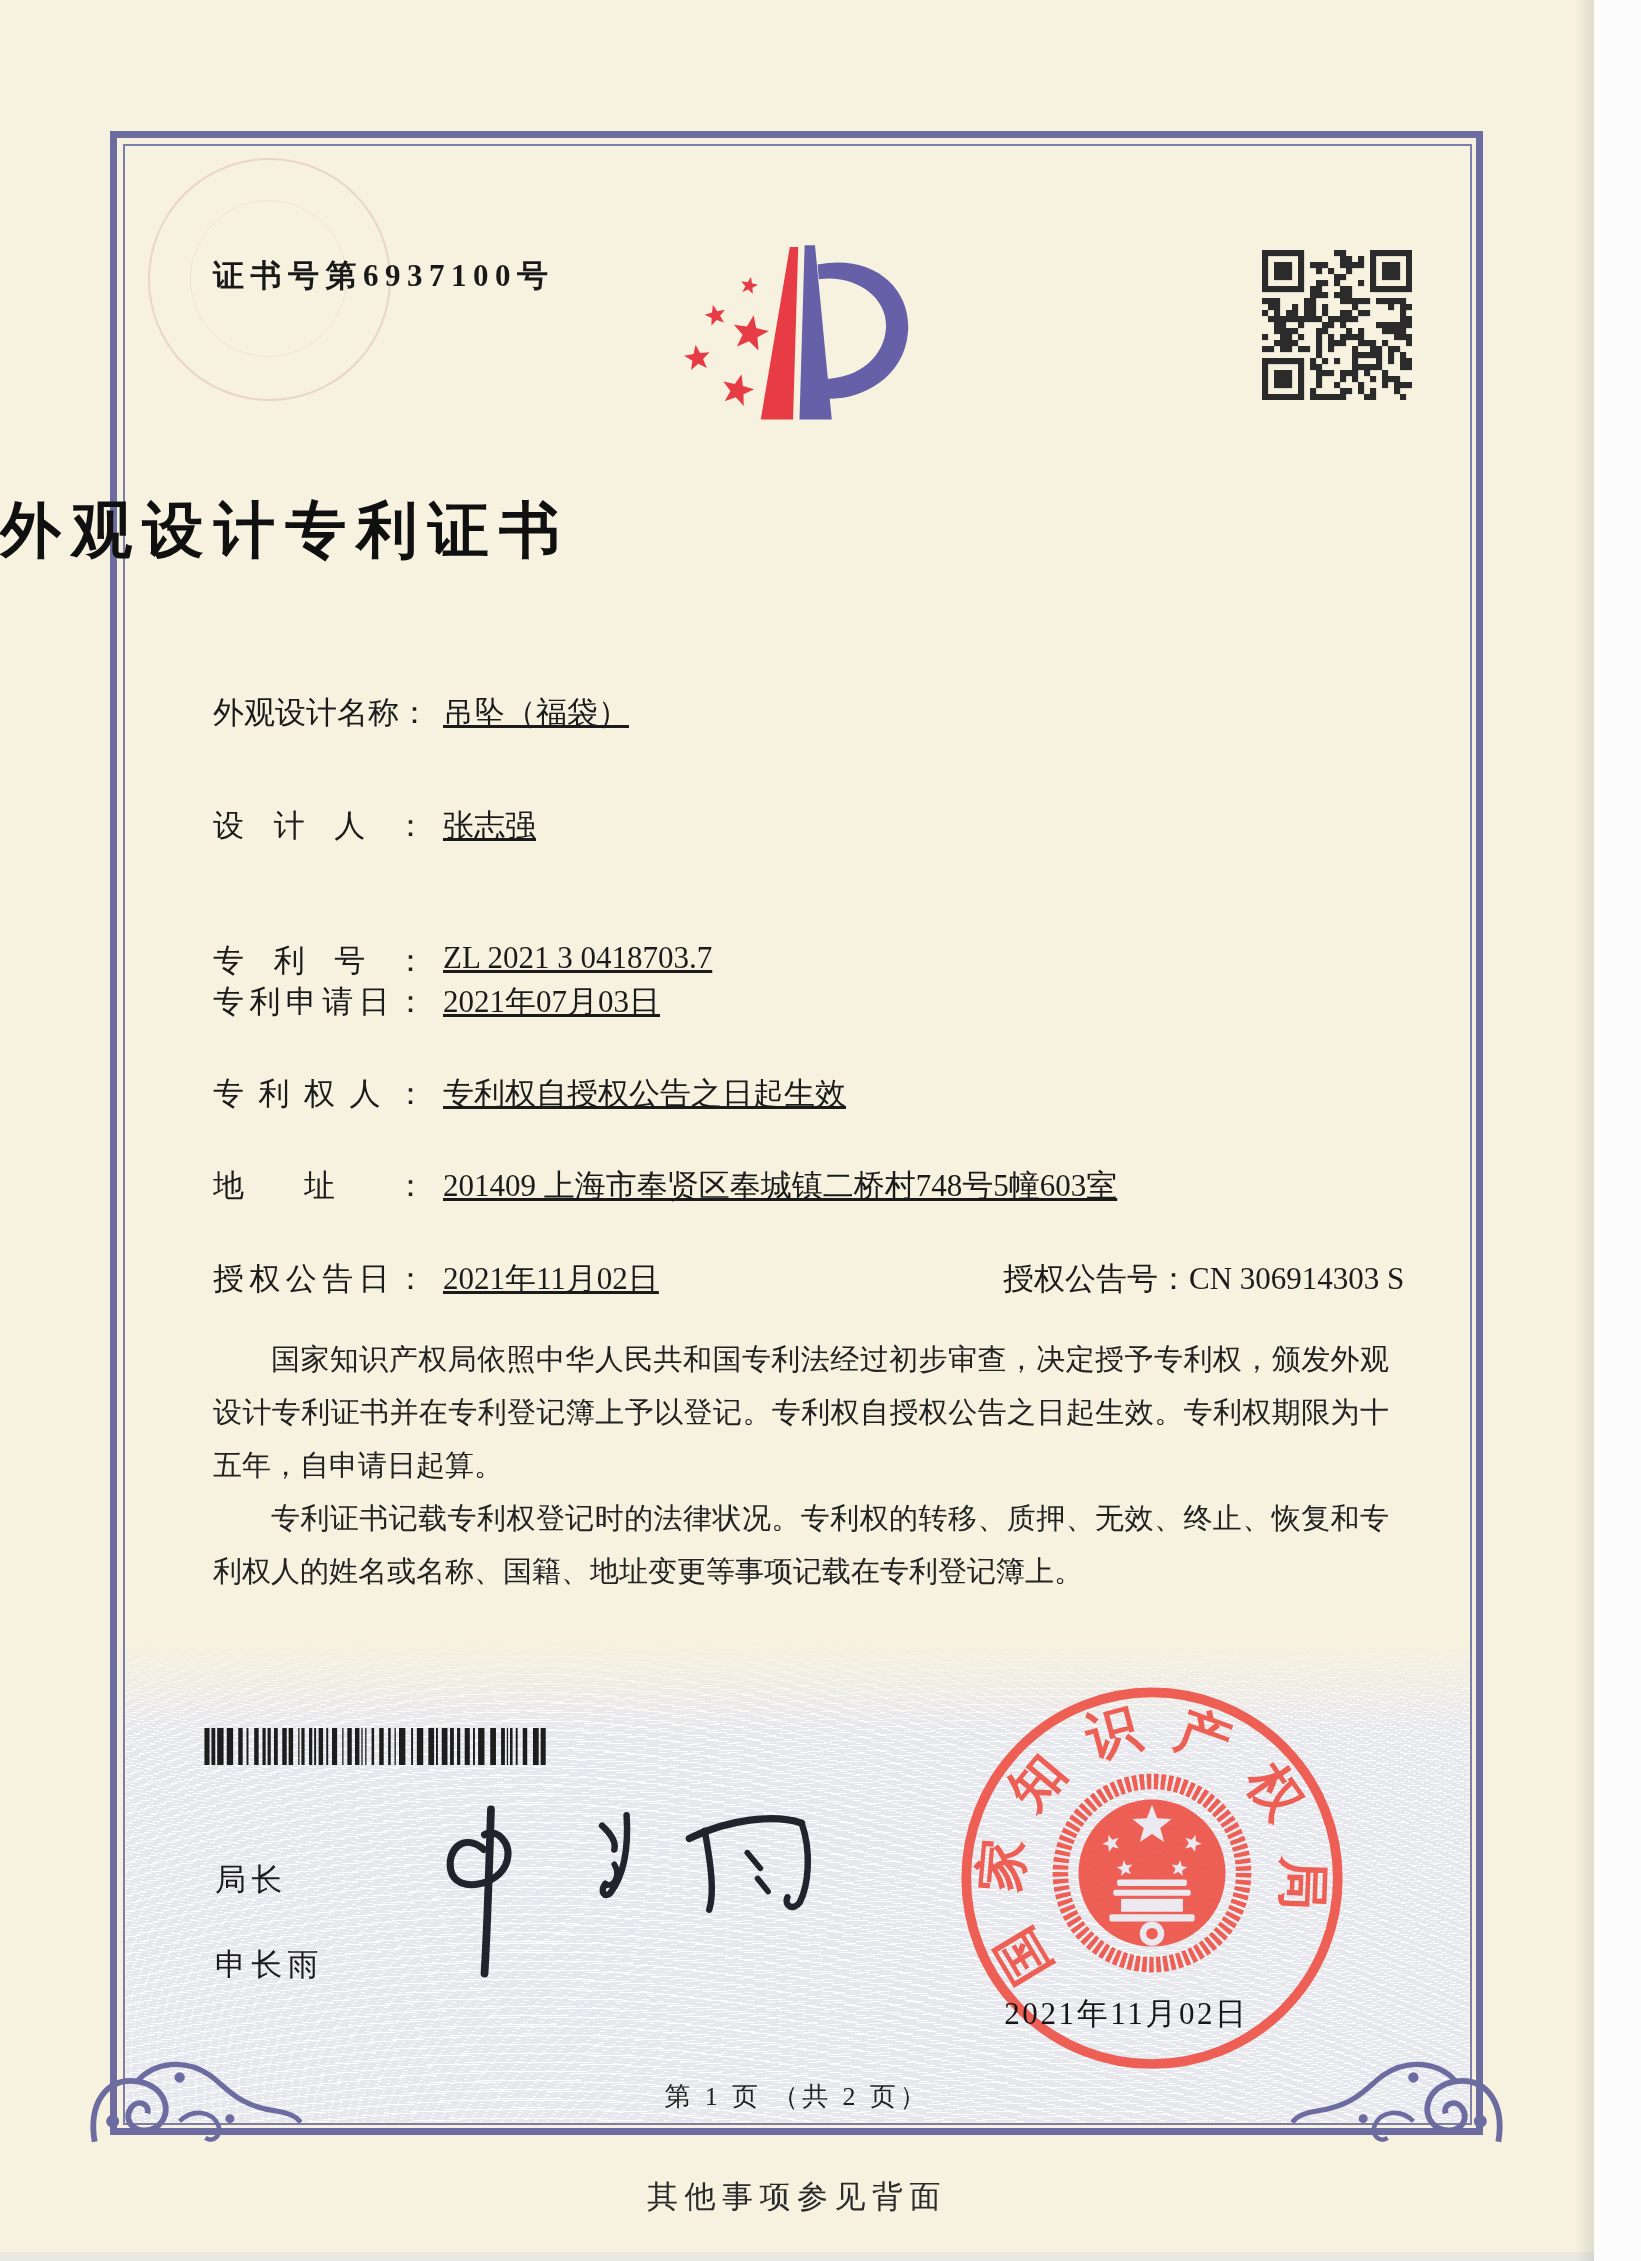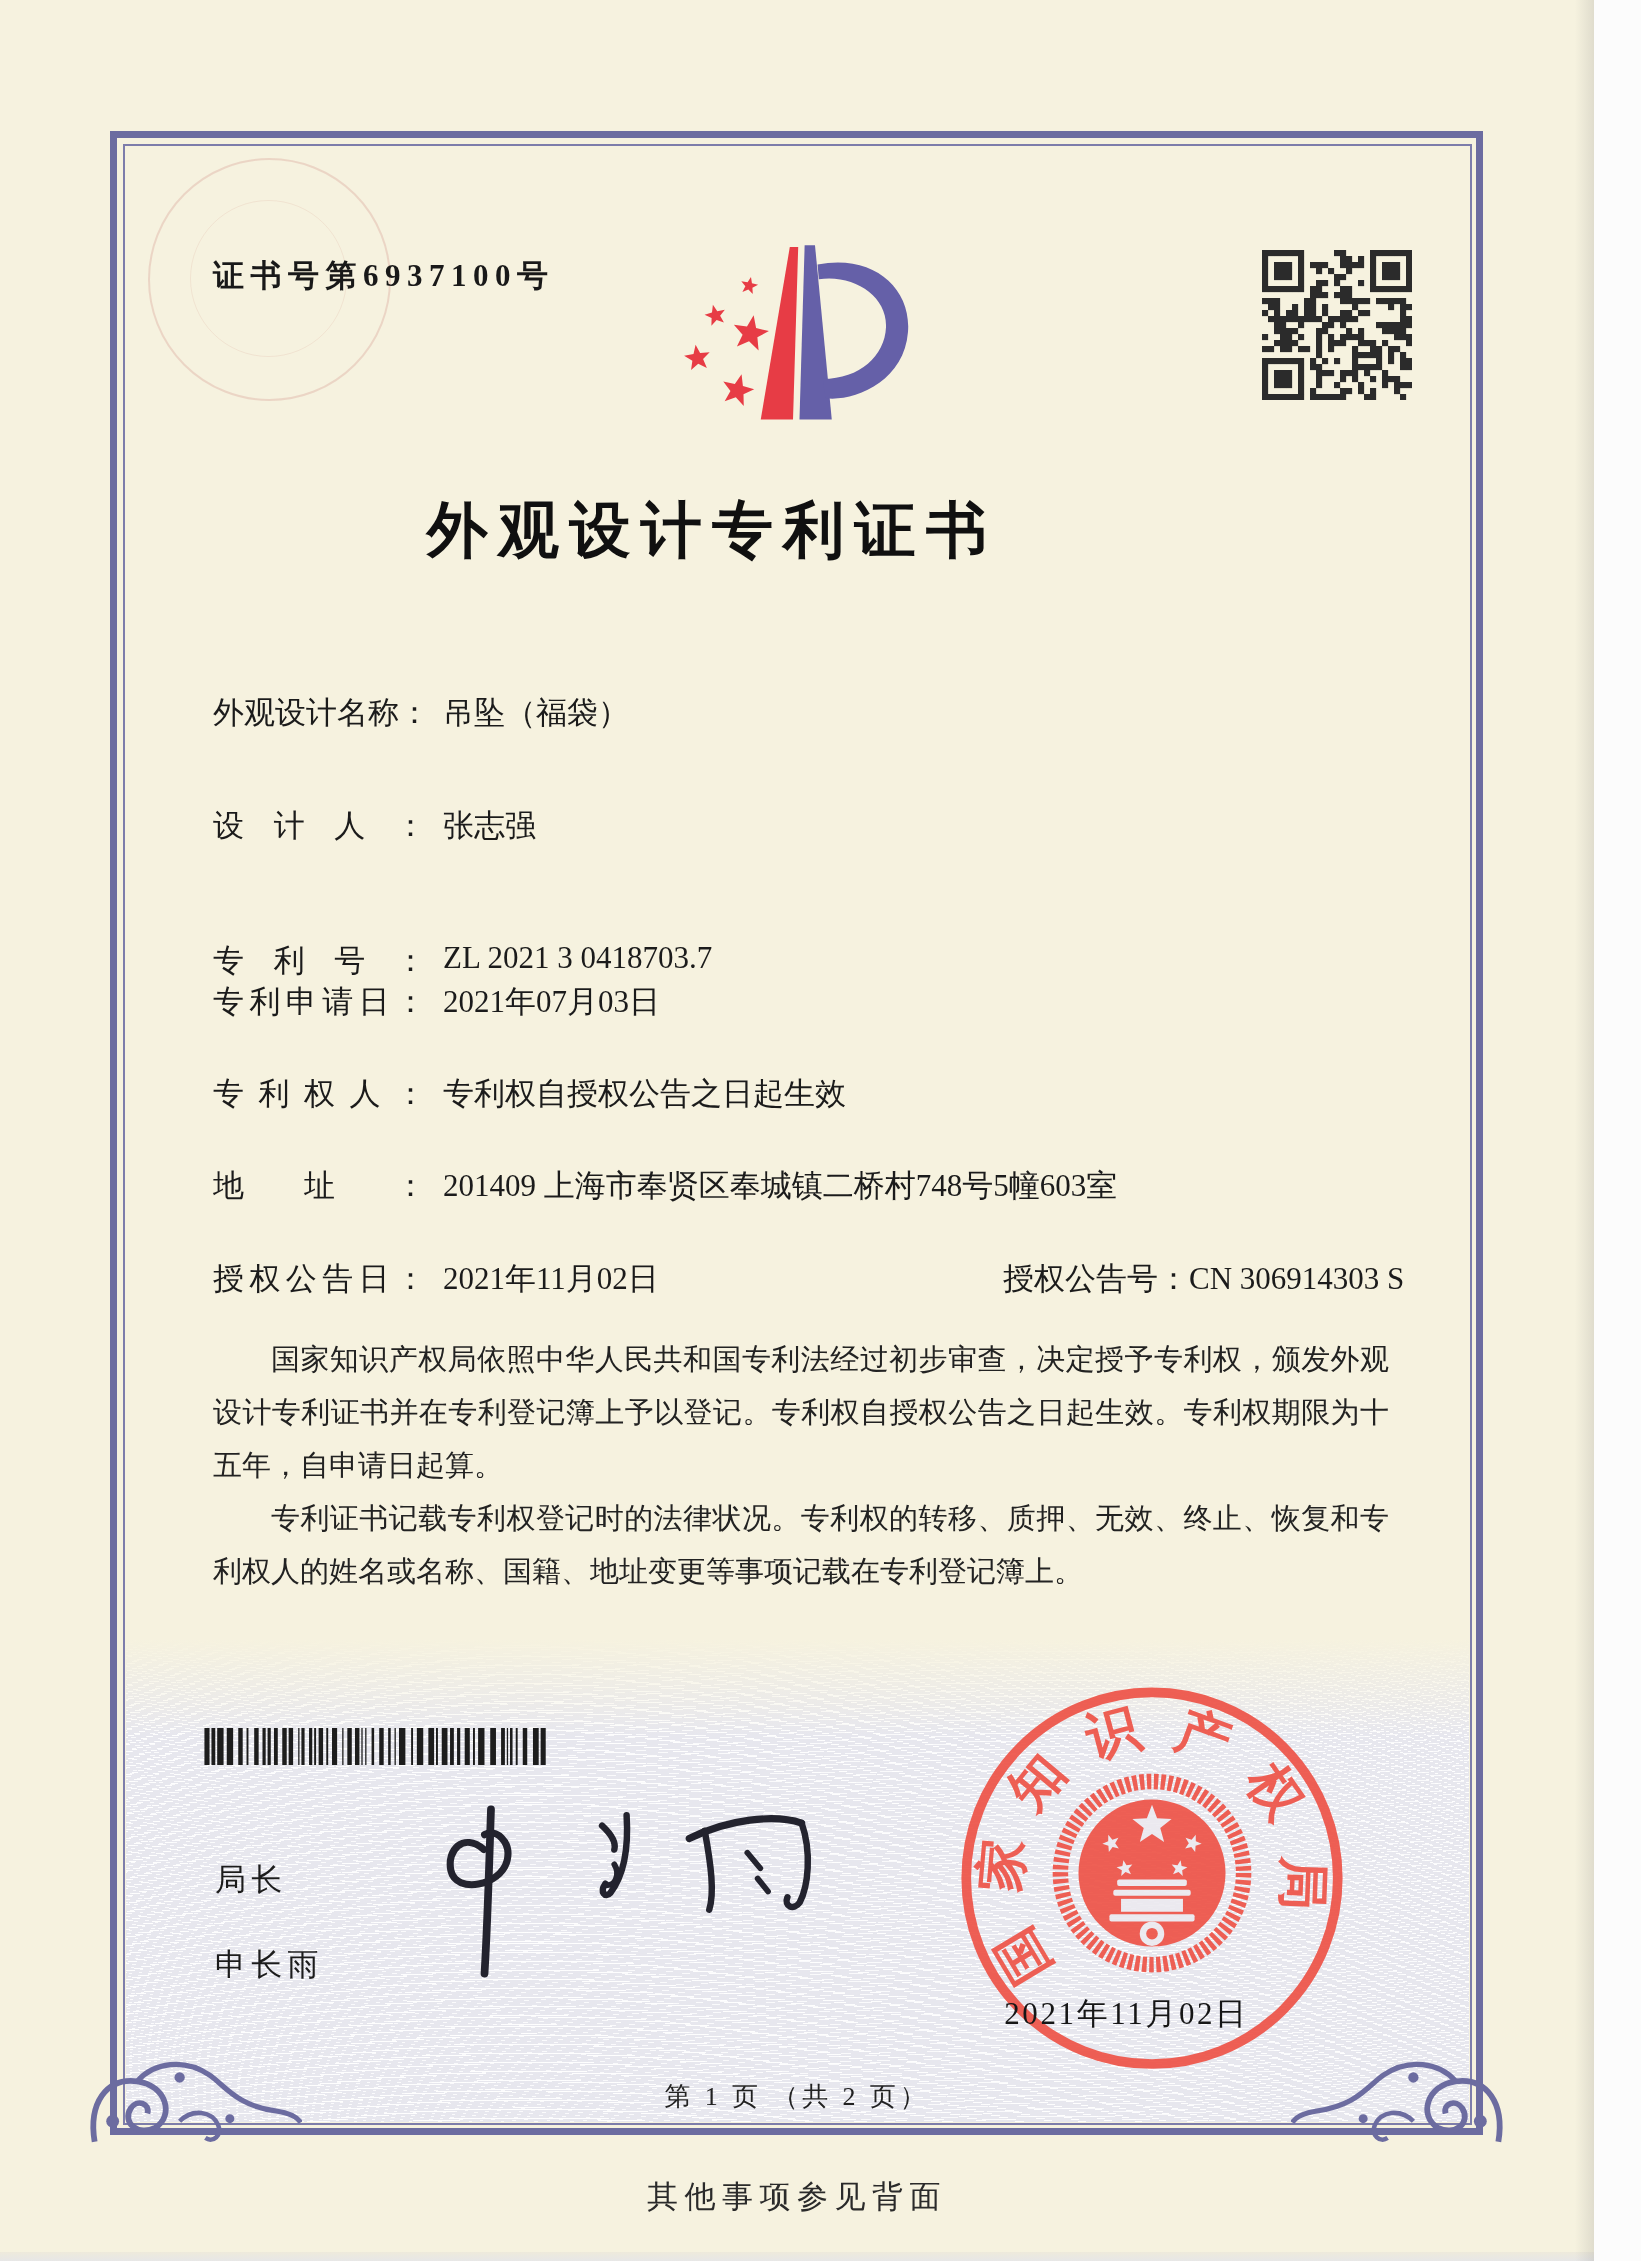--- a/index.html
+++ b/index.html
@@ -54,25 +54,25 @@
     position:absolute;left:190px;top:200px;width:155px;height:155px;border-radius:50%;
     border:1.9px solid rgba(206,132,122,.14);
   }
   
   .cert-no{
     position:absolute;left:213px;top:255px;font-size:31px;letter-spacing:6.5px;color:#191919;font-weight:bold;
   }
   .logo{position:absolute;left:678px;top:229px;}
   .qr{position:absolute;left:1262px;top:250px;}
   .title{
-    position:absolute;left:0;top:490px;width:1424px;text-align:center;
+    position:absolute;left:0;top:490px;width:1424px;
     font-size:61px;font-weight:700;letter-spacing:10.3px;color:#101010;
   }
   
-  .frow{position:absolute;left:213px;font-size:31px;white-space:nowrap;color:#1b1b1b;}
+  .frow{position:absolute;left:213px;font-size:31px;white-space:nowrap;color:#1b1b1b;text-decoration:underline;}
   .flabel{
     display:inline-block;width:213px;text-align:justify;text-align-last:justify;
     vertical-align:top;
   }
   .fvalue{margin-left:17px;}
   .grant-no{position:absolute;left:790px;top:0;font-size:31px;white-space:nowrap;}
   
   .paras{
     position:absolute;left:213px;top:1333px;width:1176px;
     font-size:29px;line-height:53px;text-align:justify;color:#222;

